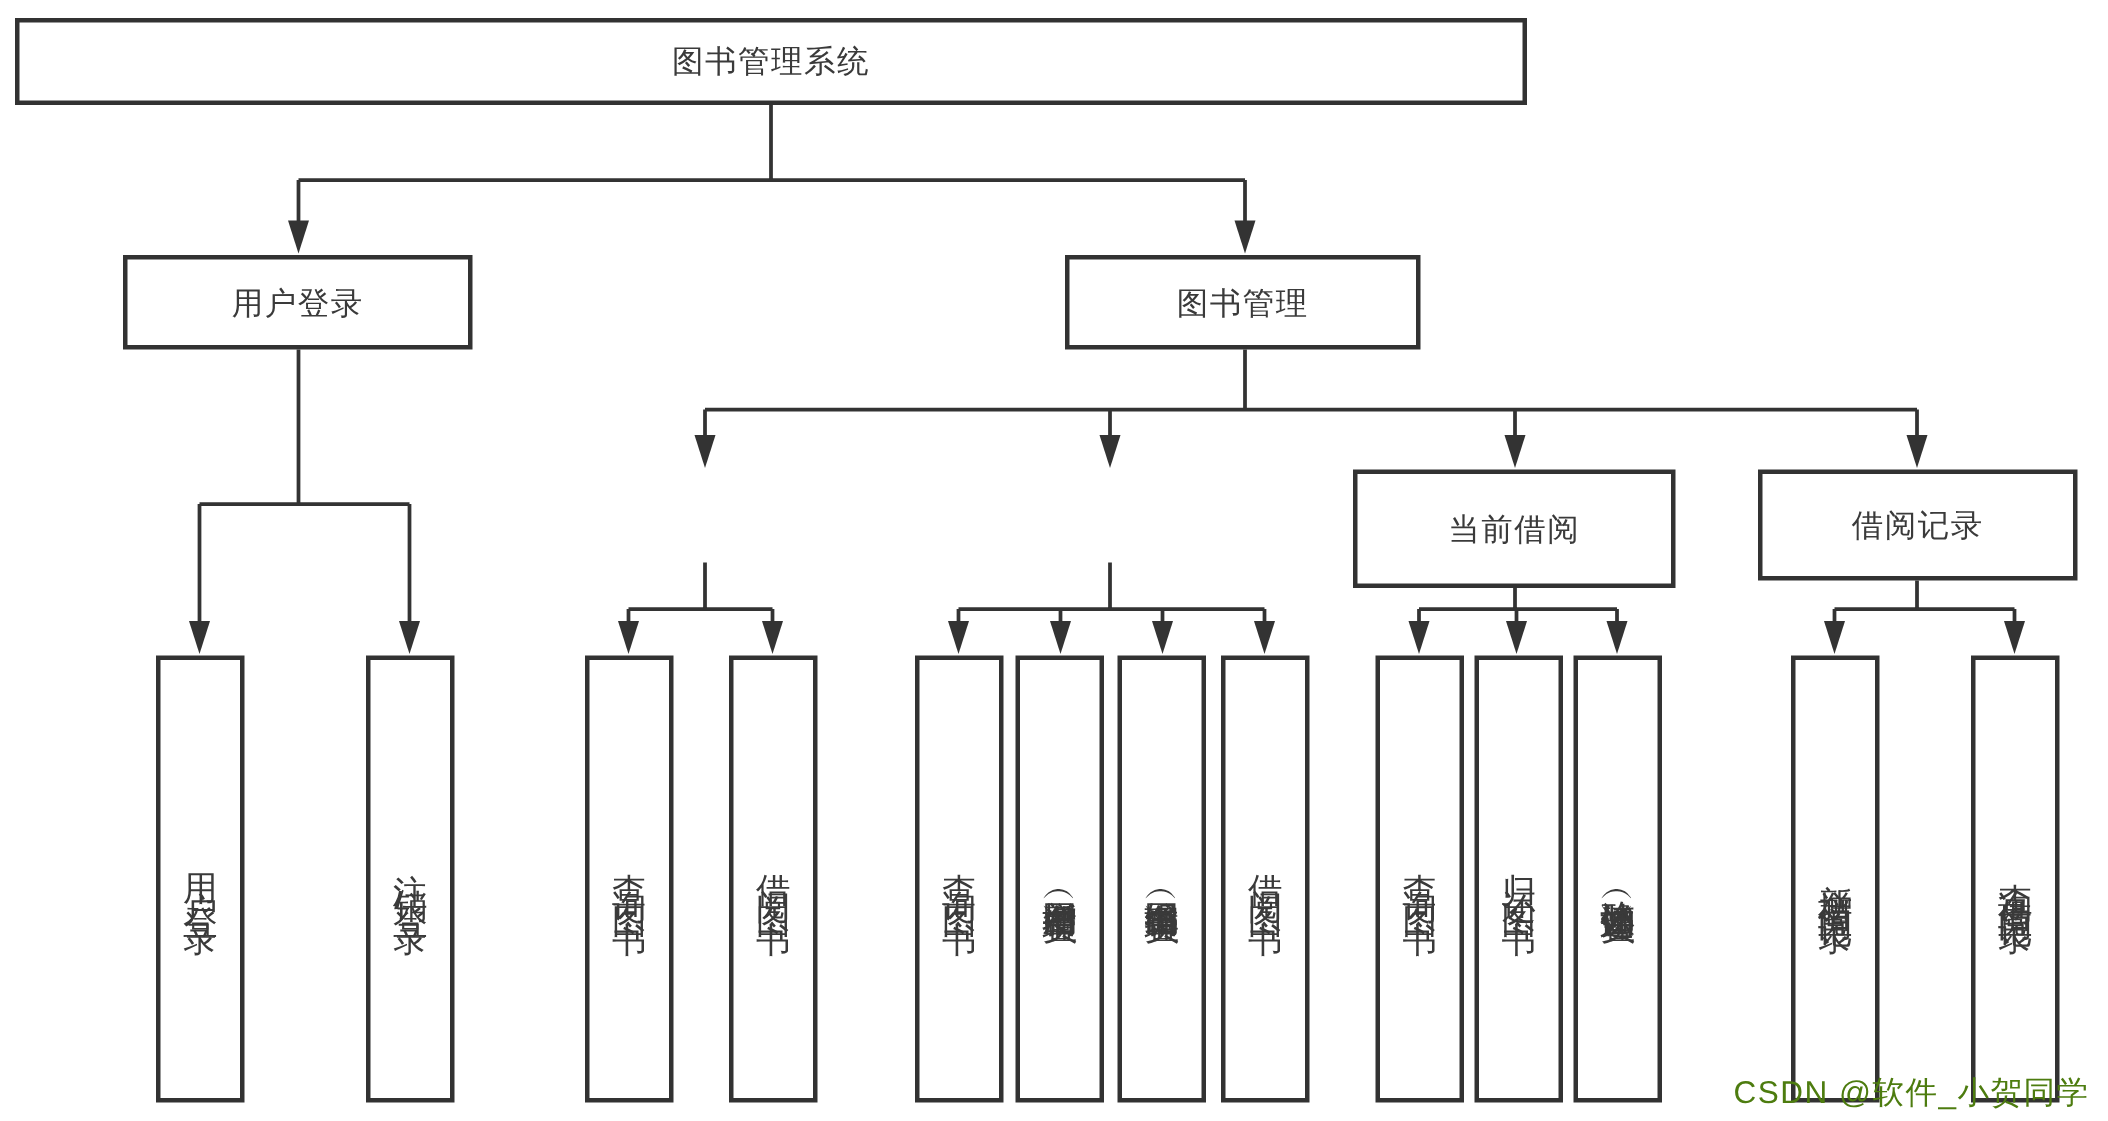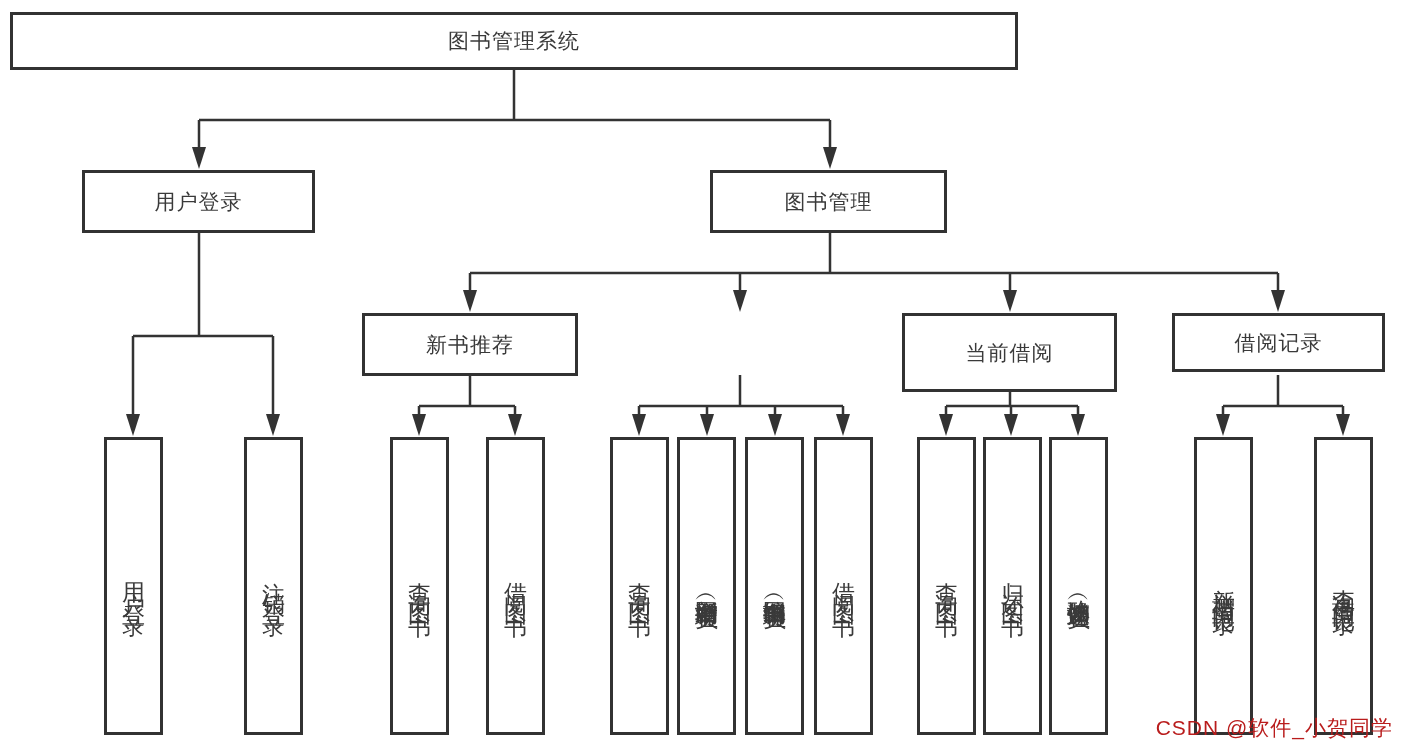--- a/index.html
+++ b/index.html
@@ -34,21 +34,21 @@
     line-height:1;
     white-space:nowrap;
   }
   .vtext.mid{letter-spacing:5px;}
   .vtext.long{letter-spacing:1px;}
   .watermark{
     position:absolute;
     right:12px;
     bottom:5px;
     font-size:21px;
-    color:#b91c1c;
+    color:#4d7c0f;
     letter-spacing:1px;
     z-index:3;
     white-space:nowrap;
   }
 </style>
 </head>
 <body>
 
 <div class="canvas">
 
@@ -88,27 +88,24 @@
     <span>图书管理系统</span>
   </div>
 
   <div class="node hbox" style="left:82px;top:170px;width:233px;height:63px">
     <span>用户登录</span>
   </div>
   <div class="node hbox" style="left:710px;top:170px;width:237px;height:63px">
     <span>图书管理</span>
   </div>
 
-  <div class="node hbox" style="left:362px;top:313px;width:216px;height:63px">
-    <span>新书推荐</span>
-  </div>
   <div class="node hbox" style="left:902px;top:313px;width:215px;height:79px">
     <span>当前借阅</span>
   </div>
-  <div class="node hbox" style="left:1172px;top:313px;width:213px;height:59px">
+  <div class="node hbox" style="left:1172px;top:313px;width:213px;height:74px">
     <span>借阅记录</span>
   </div>
 
   <div class="node vbox" style="left:104px">
     <span class="vtext">用户登录</span>
   </div>
   <div class="node vbox" style="left:244px">
     <span class="vtext">注销登录</span>
   </div>
 

